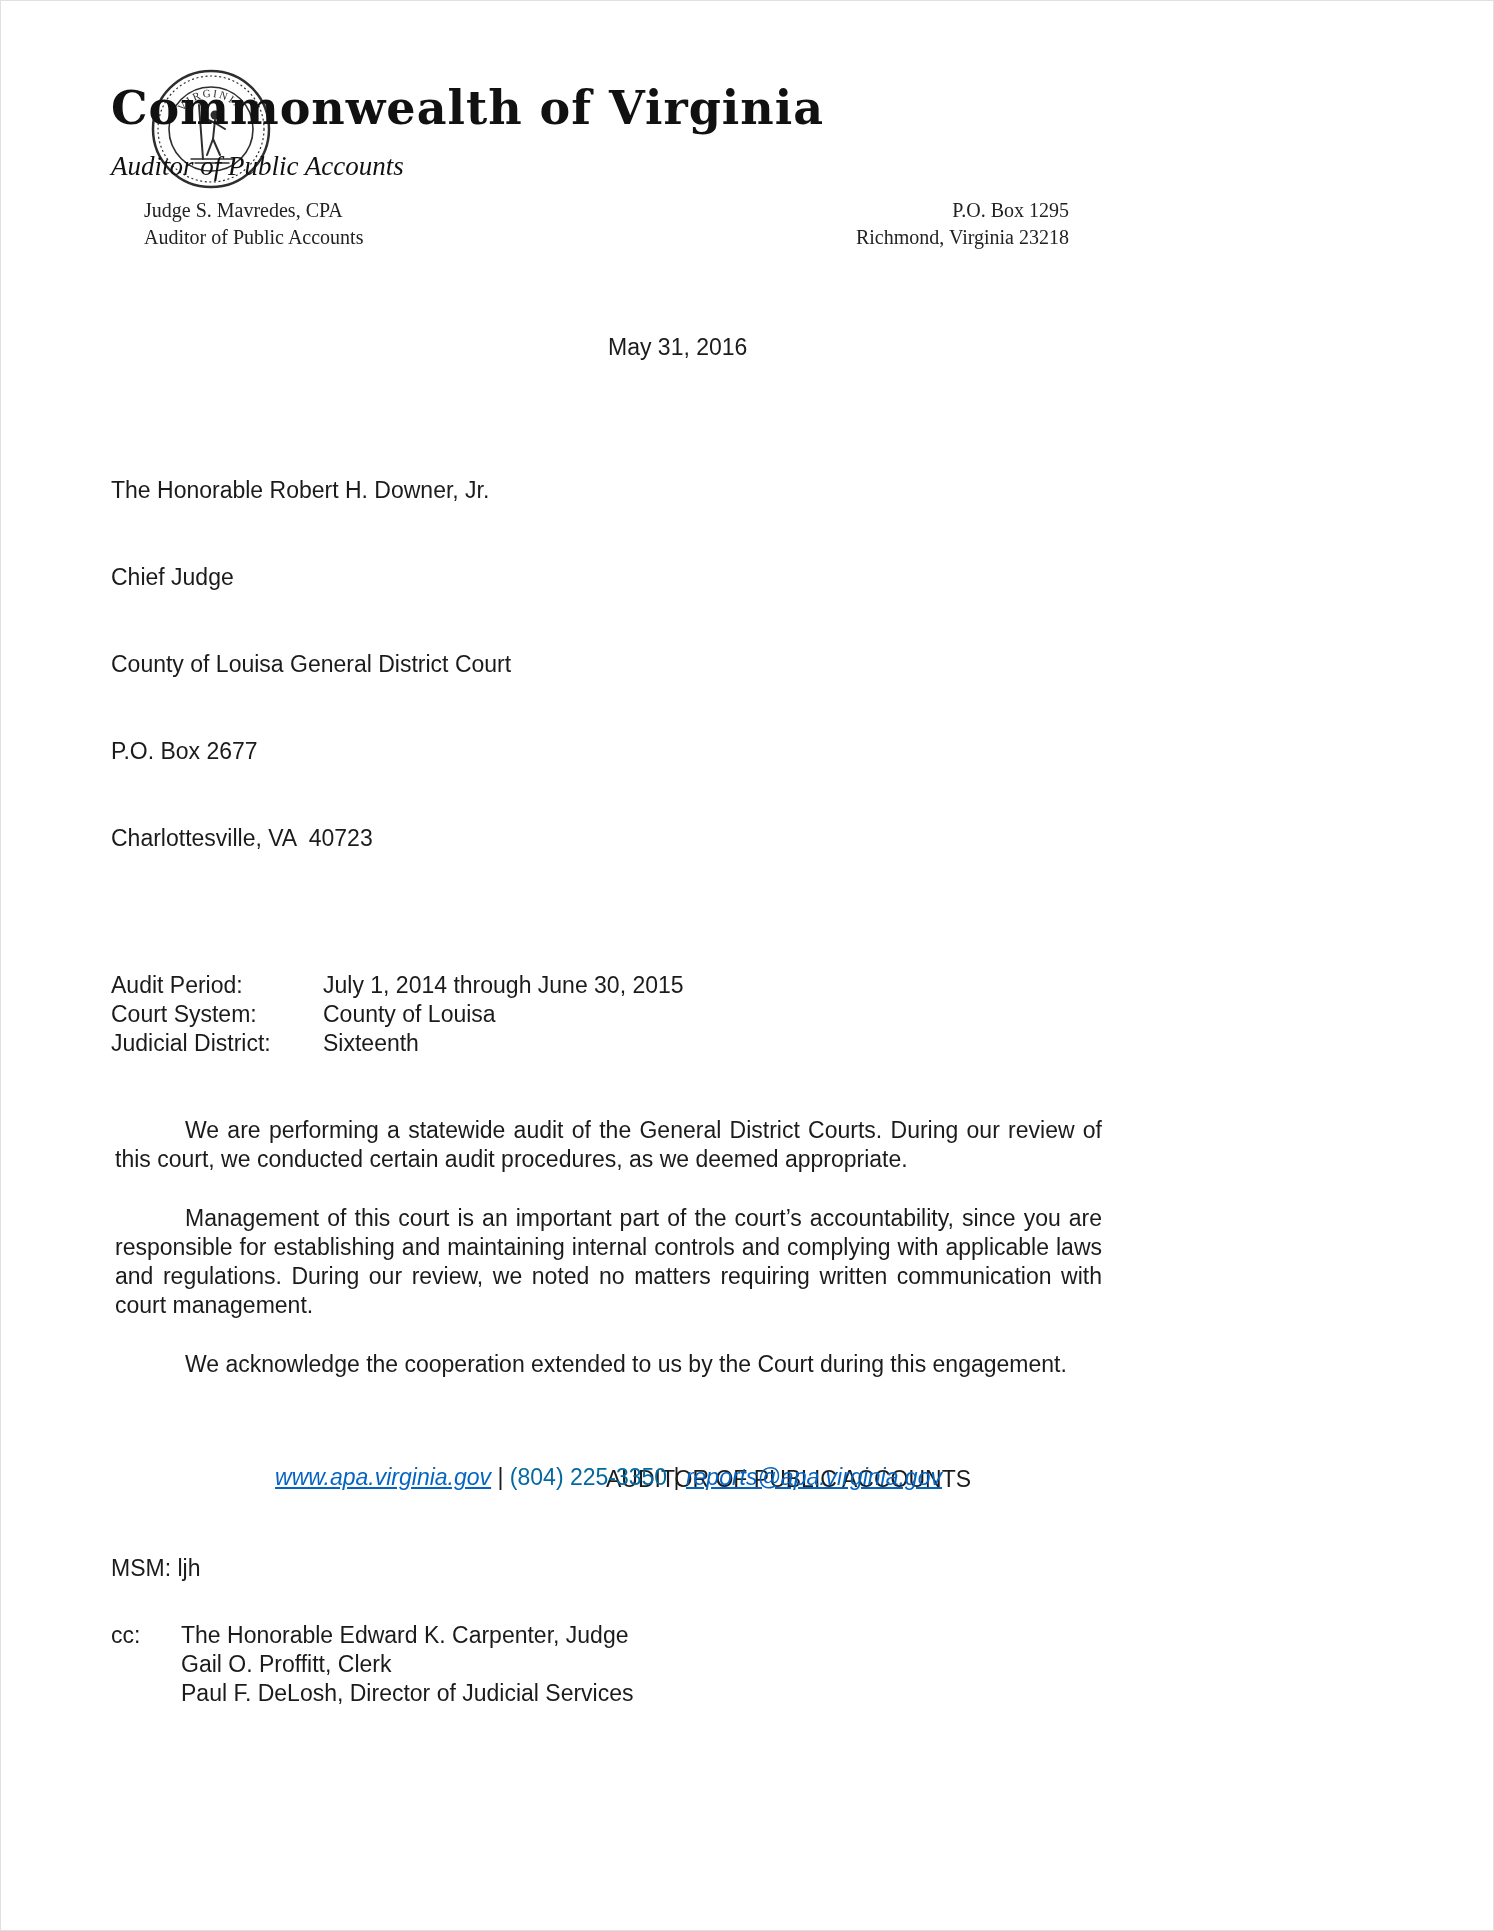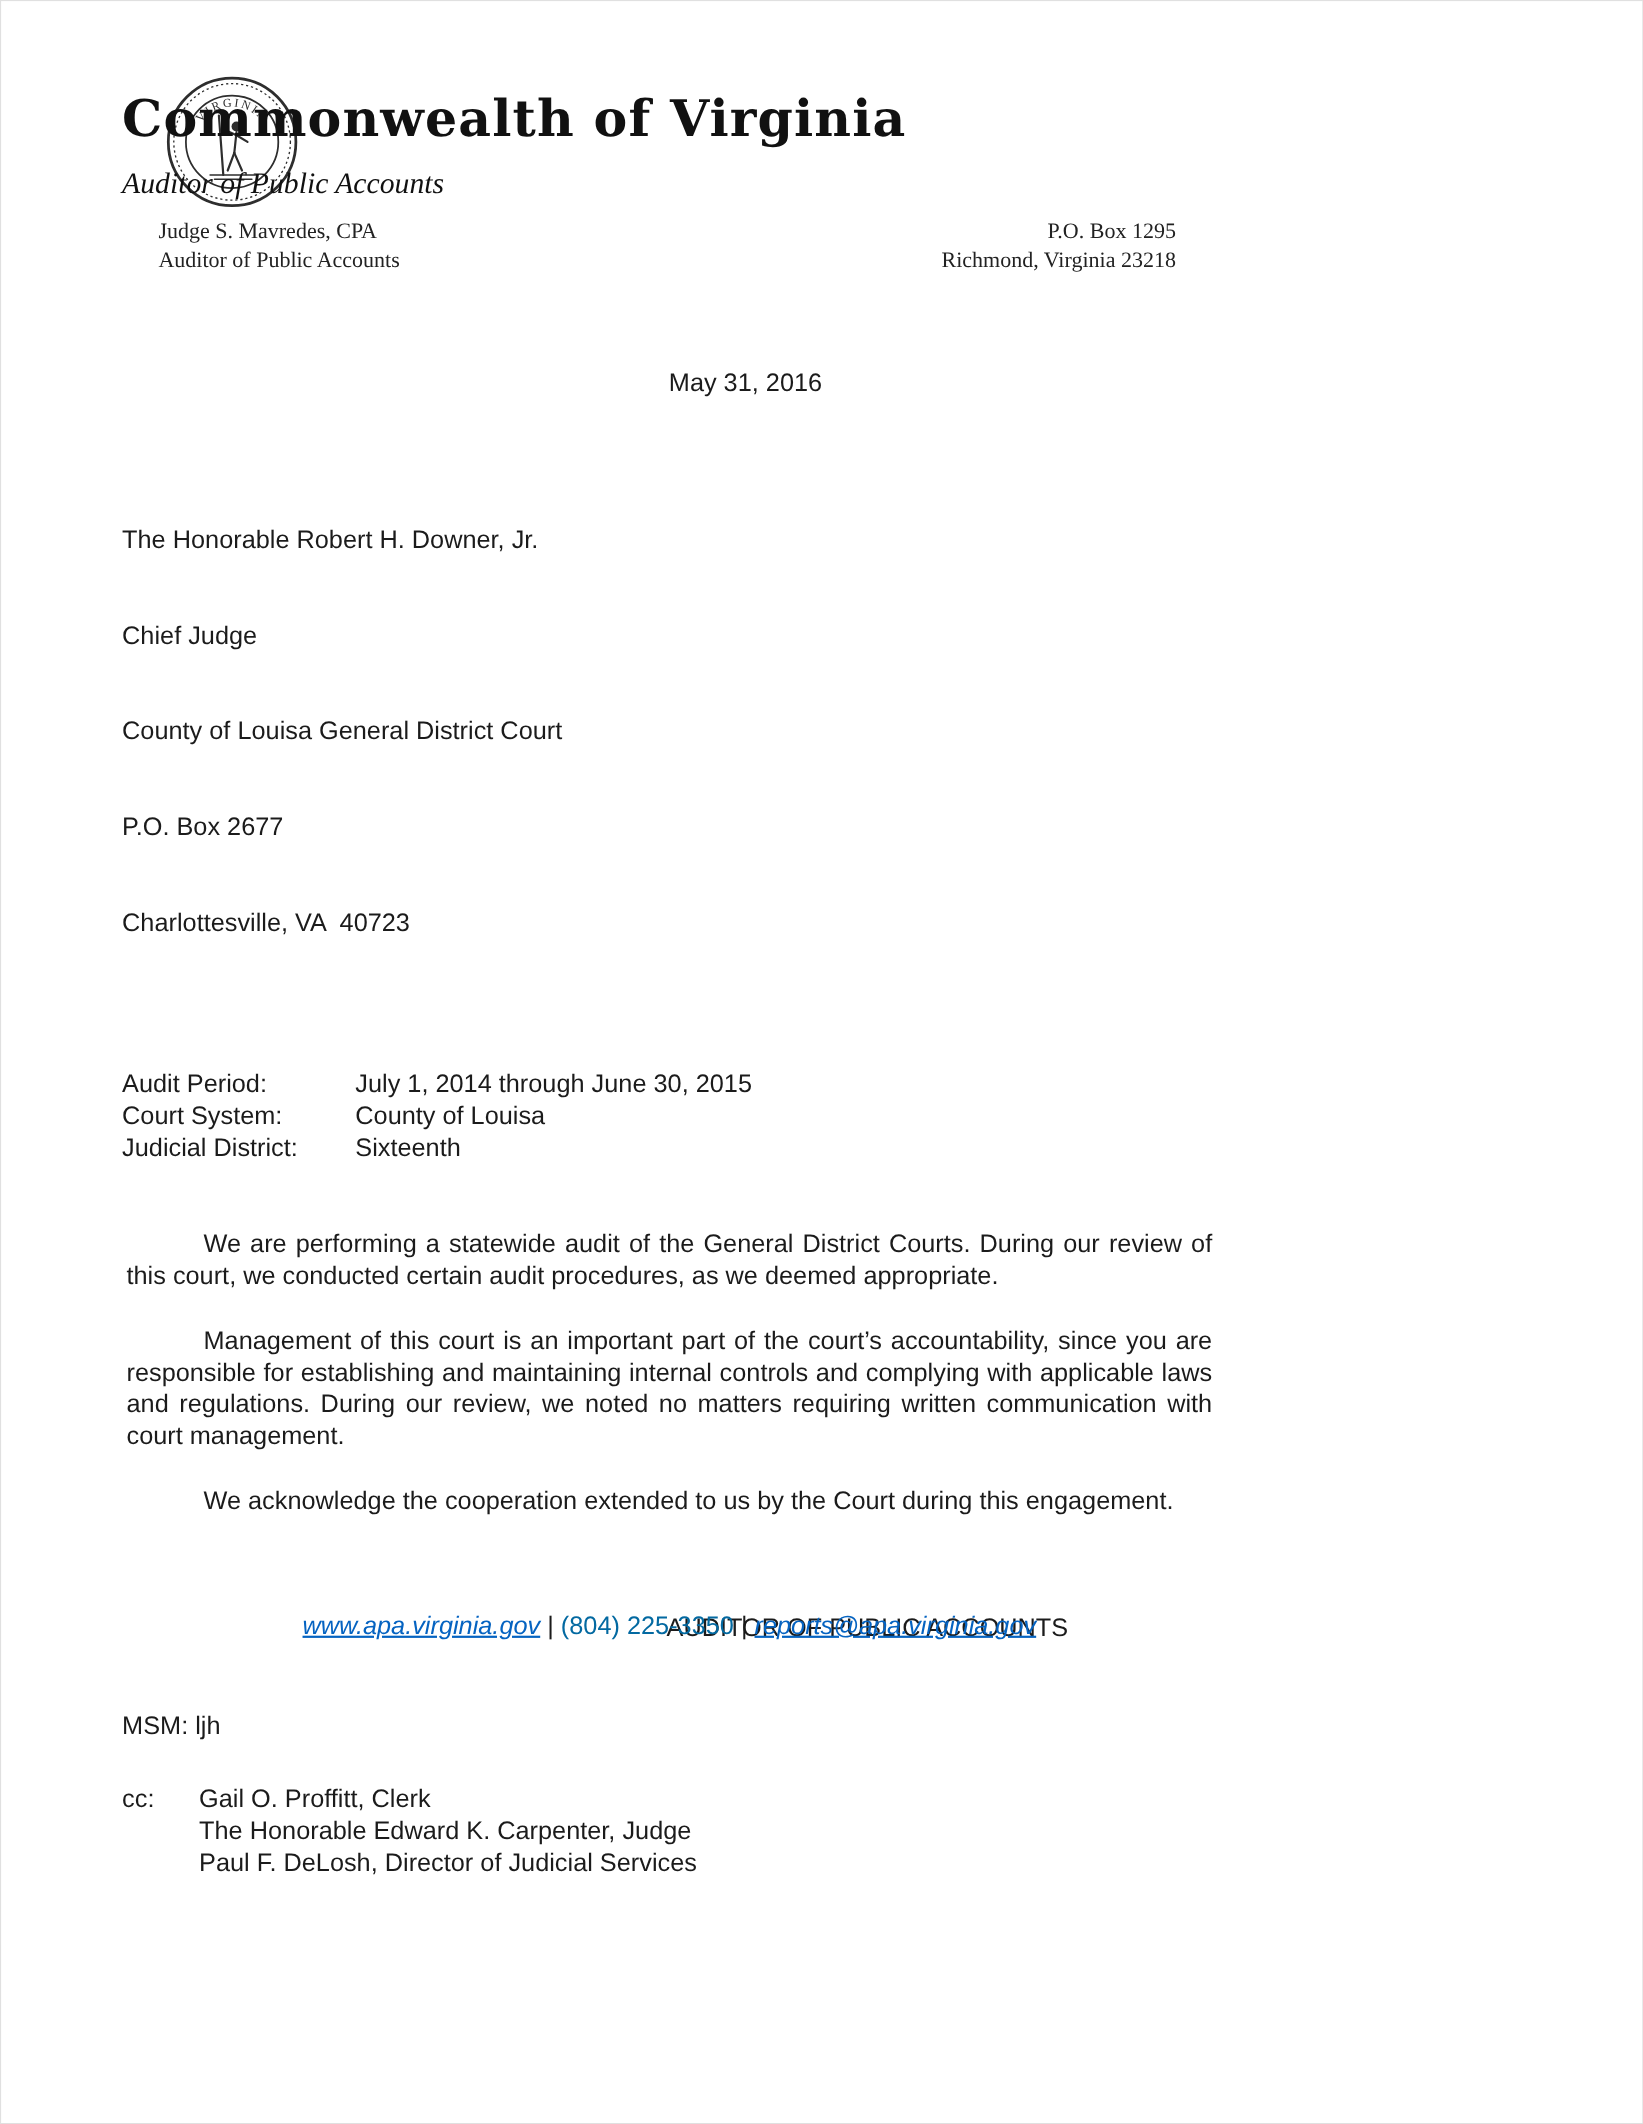--- a/index.html
+++ b/index.html
@@ -175,22 +175,22 @@
     <p class="para">Management of this court is an important part of the court’s accountability, since you are responsible for establishing and maintaining internal controls and complying with applicable laws and regulations.  During our review, we noted no matters requiring written communication with court management.</p>
     <p class="para">We acknowledge the cooperation extended to us by the Court during this engagement.</p>
 
     <div class="signature">AUDITOR OF PUBLIC ACCOUNTS</div>
 
     <div class="reference">MSM: ljh</div>
 
     <div class="cc-block">
       <div class="cc-label">cc:</div>
       <div>
+        <div class="cc-item">The Honorable Edward K. Carpenter, Judge</div>
         <div class="cc-item">Gail O. Proffitt, Clerk</div>
-        <div class="cc-item">The Honorable Edward K. Carpenter, Judge</div>
         <div class="cc-item">Paul F. DeLosh, Director of Judicial Services</div>
       </div>
     </div>
   </div>
 
   <div class="page-footer">
     <a class="footer-link">www.apa.virginia.gov</a><span class="sep"> | </span><span class="footer-phone">(804) 225-3350</span><span class="sep"> | </span><a class="footer-link">reports@apa.virginia.gov</a>
   </div>
 
 </div>

